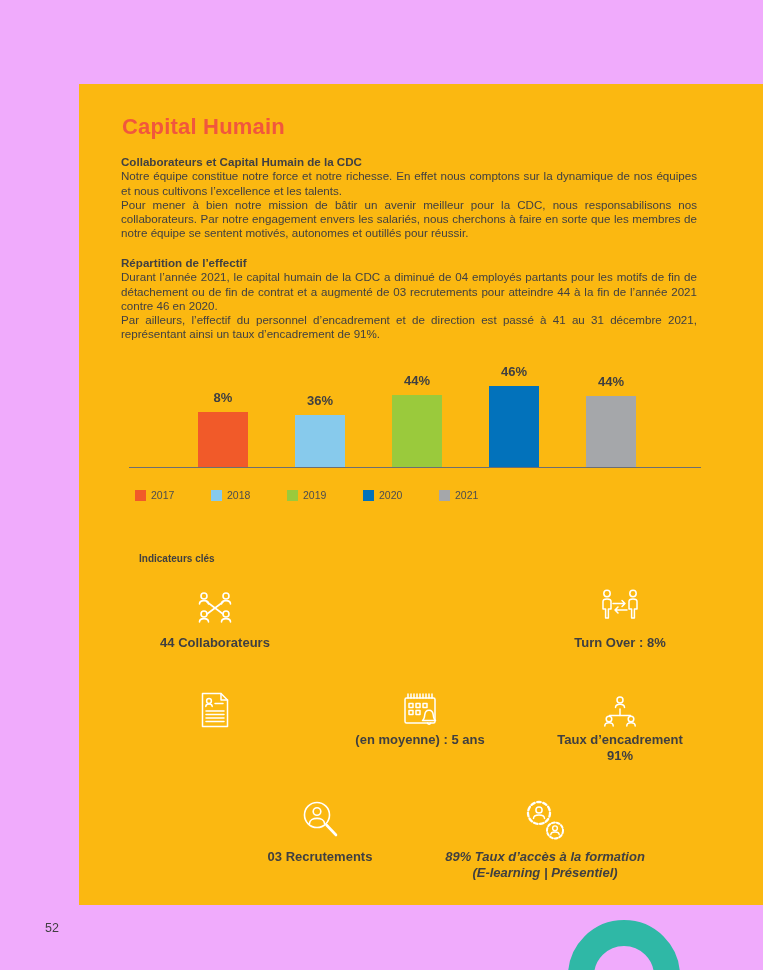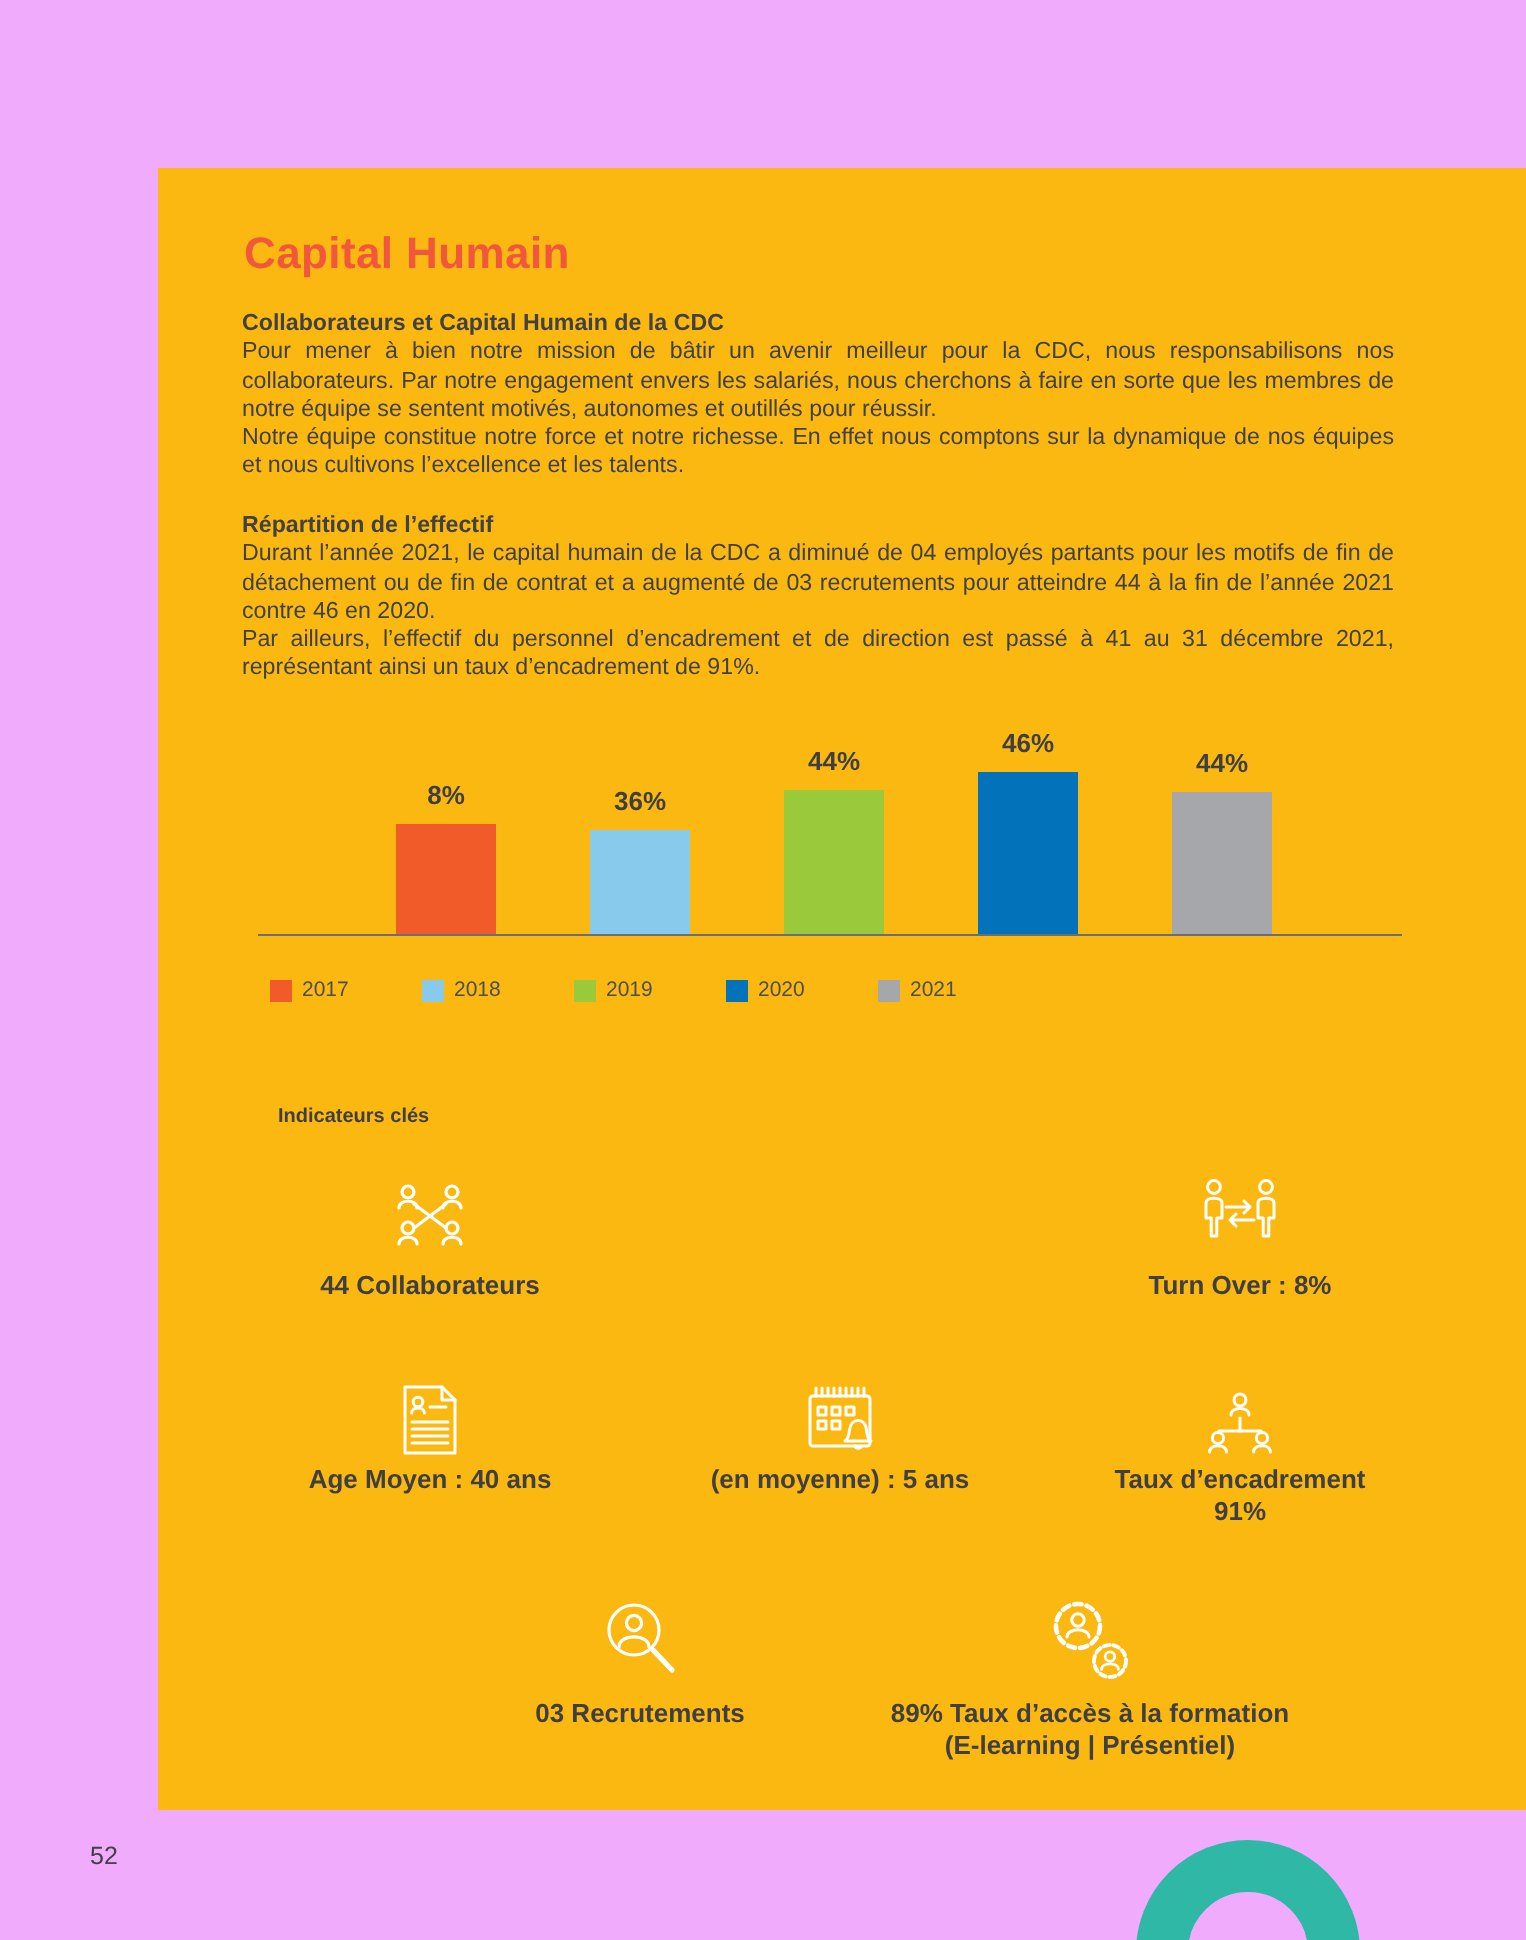--- a/index.html
+++ b/index.html
@@ -23,39 +23,39 @@
   .legend-swatch{width:11px;height:11px;flex:0 0 auto;}
   .legend-label{font-size:10.5px;color:#4D4D4F;}
   
   .ind-heading{position:absolute;left:60px;top:469px;font-size:10px;font-weight:bold;color:#3F3F41;}
   .ind-item{position:absolute;width:200px;text-align:center;}
   .ind-item .ico{display:flex;align-items:flex-end;justify-content:center;}
   .r1{top:499px;} .r1 .ico{height:42px;margin-bottom:10px;}
   .r2{top:602px;} .r2 .ico{height:42px;margin-bottom:4px;}
   .r3{top:713px;} .r3 .ico{height:46px;margin-bottom:6px;}
   .c1{left:36px;} .c2{left:241px;} .c3{left:441px;}
-  .r3a{left:141px;} .r3b{left:336px;width:260px;}
+  .r3a{left:141px;} .r3b{left:336px;width:260px;font-style:italic;}
   .ind-label{font-size:13px;line-height:15.5px;font-weight:bold;color:#3F3F41;}
   svg.wicon{stroke:#FFFFFF;fill:none;stroke-linecap:round;stroke-linejoin:round;}
   
   .page-number{position:absolute;left:45px;top:921px;font-size:12.5px;color:#414042;}
   .ring{position:absolute;left:568px;top:920px;width:60px;height:60px;border:26px solid #2FB8A6;border-radius:50%;}
 </style>
 </head>
 <body>
 
 <div class="page">
   <div class="panel">
 
     <div class="title">Capital Humain</div>
 
     <div class="textblock tb-intro">
       <p class="h">Collaborateurs et Capital Humain de la CDC</p>
+      <p>Notre équipe constitue notre force et notre richesse. En effet nous comptons sur la dynamique de nos équipes et nous cultivons l’excellence et les talents.</p>
       <p>Pour mener à bien notre mission de bâtir un avenir meilleur pour la CDC, nous responsabilisons nos collaborateurs. Par notre engagement envers les salariés, nous cherchons à faire en sorte que les membres de notre équipe se sentent motivés, autonomes et outillés pour réussir.</p>
-      <p>Notre équipe constitue notre force et notre richesse. En effet nous comptons sur la dynamique de nos équipes et nous cultivons l’excellence et les talents.</p>
     </div>
 
     <div class="textblock tb-repart">
       <p class="h">Répartition de l’effectif</p>
       <p>Durant l’année 2021, le capital humain de la CDC a diminué de 04 employés partants pour les motifs de fin de détachement ou de fin de contrat et a augmenté de 03 recrutements pour atteindre 44 à la fin de l’année 2021 contre 46 en 2020.</p>
       <p>Par ailleurs, l’effectif du personnel d’encadrement et de direction est passé à 41 au 31 décembre 2021, représentant ainsi un taux d’encadrement de 91%.</p>
     </div>
 
     <div class="chart">
       <div class="bars">
@@ -137,21 +137,20 @@
           <path d="M20,1.5 v6.5 h6.5"></path>
           <circle cx="8" cy="9" r="2.4"></circle>
             <path d="M4.8,14.5 c0,-3.4 6.4,-3.4 6.4,0"></path>
           <line x1="14" y1="11.5" x2="22" y2="11.5"></line>
           <line x1="5" y1="19" x2="23" y2="19"></line>
           <line x1="5" y1="22.5" x2="23" y2="22.5"></line>
           <line x1="5" y1="26" x2="23" y2="26"></line>
           <line x1="5" y1="29.5" x2="23" y2="29.5"></line>
         </svg>
       </div>
-      <div class="ind-label">Age Moyen : 40 ans</div>
     </div>
 
     <div class="ind-item r2 c2">
       <div class="ico">
         <svg class="wicon" width="38" height="36" viewBox="0 0 38 36" stroke-width="1.5">
           <path d="M7,6 v-4 M10,6 v-4 M13,6 v-4 M16,6 v-4 M19,6 v-4 M22,6 v-4 M25,6 v-4 M28,6 v-4 M31,6 v-4"></path>
           <rect x="4" y="6" width="30" height="25" rx="1.5"></rect>
           <rect x="8" y="11.5" width="4" height="4"></rect>
             <rect x="15" y="11.5" width="4" height="4"></rect>
             <rect x="22" y="11.5" width="4" height="4"></rect>

